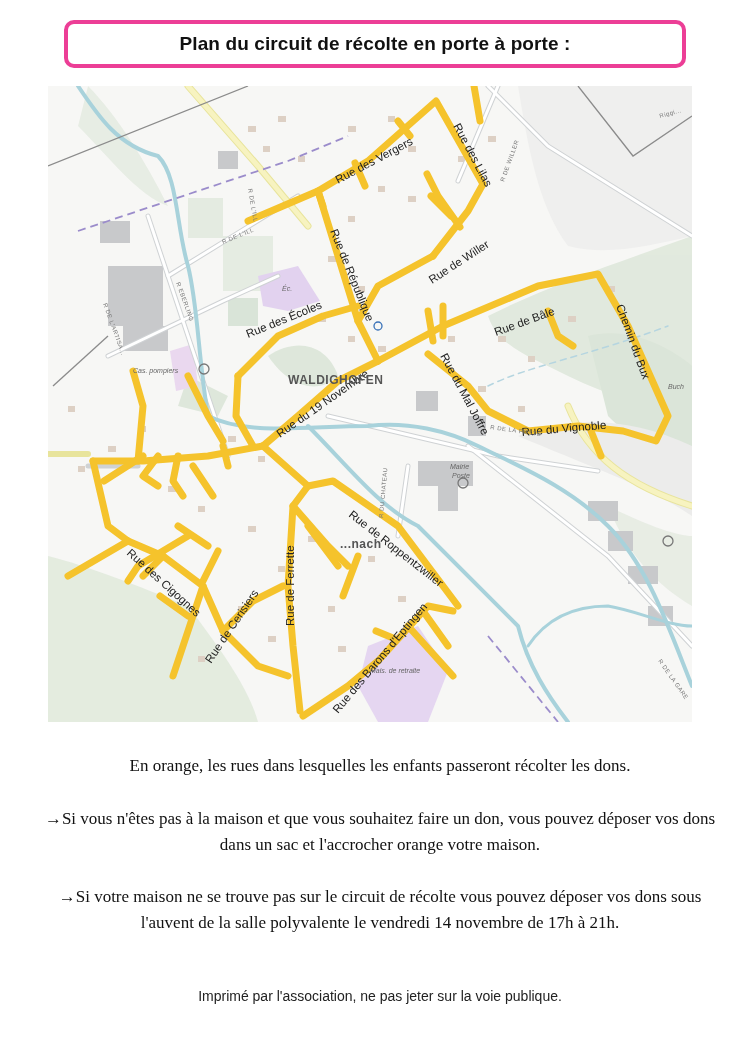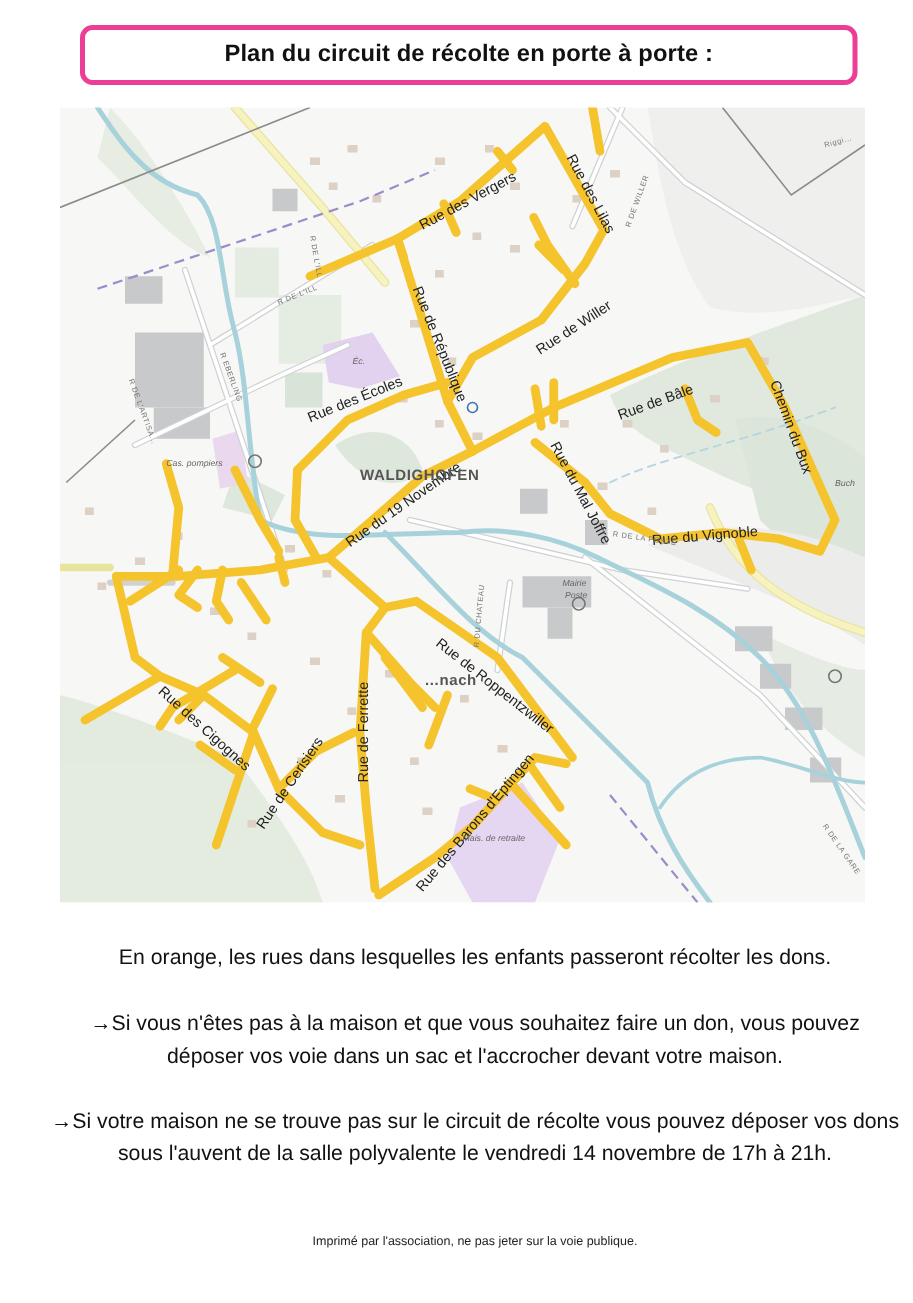--- a/index.html
+++ b/index.html
@@ -8,25 +8,25 @@
   .title-box { position: absolute; left: 64px; top: 20px; width: 622px; height: 48px;
                border: 4px solid #ec3e96; border-radius: 10px; box-sizing: border-box;
                display: flex; align-items: center; justify-content: center; background:#fff; }
   .title-box h1 { margin: 0; font-size: 19px; font-weight: bold; letter-spacing: 0.1px; text-align: center; }
   .map { position: absolute; left: 48px; top: 86px; width: 644px; height: 636px; }
   .map svg { width: 100%; height: 100%; display: block; }
   .street-label { font-family: "Liberation Sans", sans-serif; font-size: 11.5px; fill: #222; }
   .minor-label { font-family: "Liberation Sans", sans-serif; font-size: 6px; fill: #777; letter-spacing: 0.5px; }
   .place-label { font-family: "Liberation Sans", sans-serif; font-size: 12px; fill: #555; font-weight: bold; letter-spacing: 0.5px; }
   .poi-label { font-family: "Liberation Sans", sans-serif; font-size: 7px; fill: #666; font-style: italic; }
-  .body-text { position: absolute; left: 40px; width: 680px; text-align: center; font-size: 17px; line-height: 26px; }
+  .body-text { position: absolute; left: 40px; width: 680px; text-align: center; font-size: 17px; line-height: 26px; font-family: Liberation Serif, serif; }
   .p1 { top: 753px; }
   .p2 { top: 806px; }
   .p3 { top: 884px; }
-  .footer { position: absolute; left: 40px; width: 680px; top: 988px; text-align: center; font-size: 10px; color: #222; }
+  .footer { position: absolute; left: 40px; width: 680px; top: 988px; text-align: center; font-size: 14px; color: #222; }
 </style>
 </head>
 <body>
 
 <div class="title-box">
   <h1>Plan du circuit de récolte en porte à porte :</h1>
 </div>
 
 <div class="map">
   <svg viewBox="0 0 644 636" xmlns="http://www.w3.org/2000/svg">
@@ -259,15 +259,15 @@
     <text class="poi-label" x="85" y="287">Cas. pompiers</text>
     <text class="poi-label" x="234" y="205">Éc.</text>
     <text class="poi-label" x="402" y="383" fill="#8a5fb0">Mairie</text>
     <text class="poi-label" x="404" y="392" fill="#8a5fb0">Poste</text>
     <text class="poi-label" x="322" y="587">Mais. de retraite</text>
     <text class="poi-label" x="620" y="303">Buch</text>
   </svg>
 </div>
 
 <div class="body-text p1">En orange, les rues dans lesquelles les enfants passeront récolter les dons.</div>
-<div class="body-text p2">→Si vous n'êtes pas à la maison et que vous souhaitez faire un don, vous pouvez déposer vos voie dans un sac et l'accrocher devant votre maison.</div>
+<div class="body-text p2">→Si vous n'êtes pas à la maison et que vous souhaitez faire un don, vous pouvez déposer vos dons dans un sac et l'accrocher orange votre maison.</div>
 <div class="body-text p3">→Si votre maison ne se trouve pas sur le circuit de récolte vous pouvez déposer vos dons sous l'auvent de la salle polyvalente le vendredi 14 novembre de 17h à 21h.</div>
 <div class="footer">Imprimé par l'association, ne pas jeter sur la voie publique.</div>
 
 </body></html>

